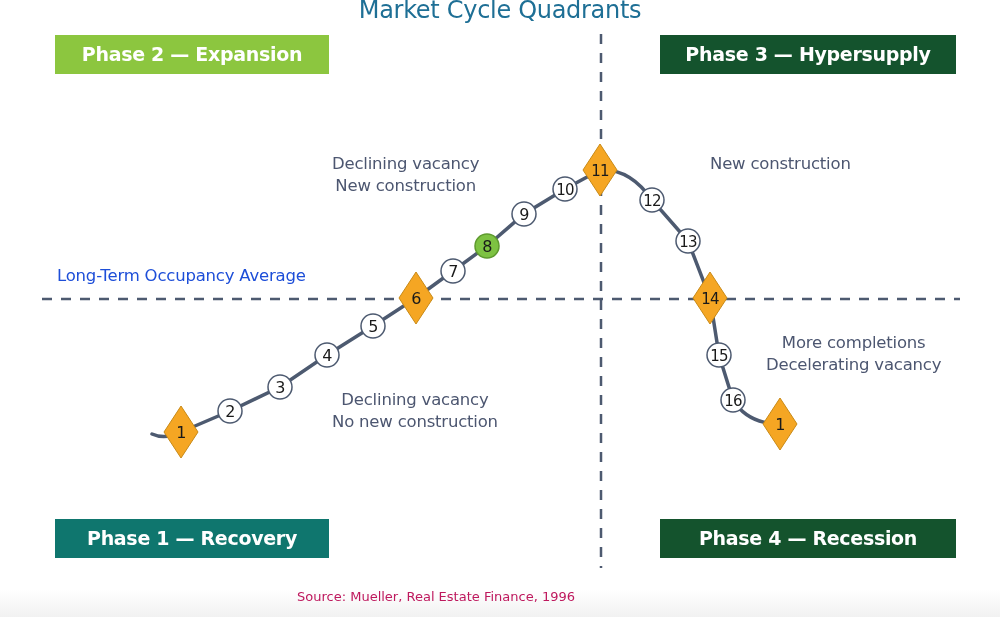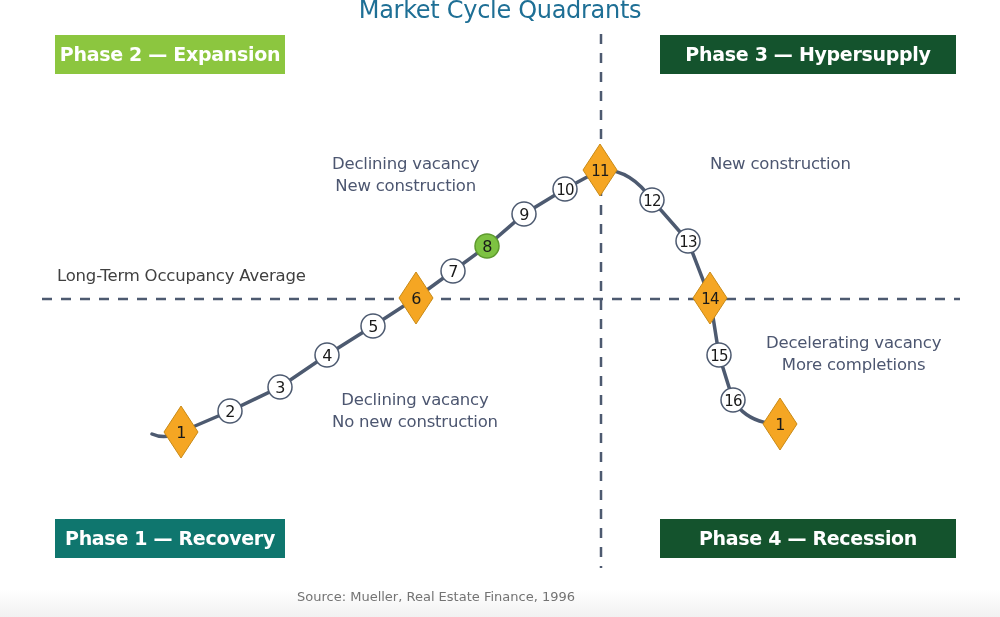--- a/index.html
+++ b/index.html
@@ -10,39 +10,39 @@
   }
   .footer-fade {
     position: absolute; left: 0; top: 590px; width: 1000px; height: 27px;
     background: linear-gradient(#ffffff, #f1f1f1);
   }
   .title {
     position: absolute; left: 0; width: 1000px; top: -4px; text-align: center;
     font-size: 24px; color: #1e6f95; letter-spacing: -0.3px;
   }
   .phase {
-    position: absolute; height: 39px; line-height: 39px; width: 230px;
+    position: absolute; height: 39px; line-height: 39px; width: 274px;
     text-align: center; color: #ffffff; font-size: 19px; font-weight: bold;
     letter-spacing: -0.3px;
   }
   .phase.p2 { left: 55px; top: 35px; }
   .phase.p3 { left: 660px; top: 35px; width: 296px; }
   .phase.p1 { left: 55px; top: 519px; }
   .phase.p4 { left: 660px; top: 519px; width: 296px; }
   .note {
     position: absolute; color: #4c5670; font-size: 16.5px; line-height: 22px;
     letter-spacing: -0.2px; white-space: nowrap; text-align: center;
   }
   .avg-label {
     position: absolute; left: 57px; top: 266px; font-size: 16.5px;
-    color: #404040; letter-spacing: -0.2px; white-space: nowrap;
+    color: #1d4ed8; letter-spacing: -0.2px; white-space: nowrap;
   }
   .source {
     position: absolute; left: 0; width: 872px; top: 589px; text-align: center;
-    font-size: 13px; color: #737373;
+    font-size: 13px; color: #be185d;
   }
   svg#diagram { position: absolute; left: 0; top: 0; }
   svg text { font-family: "DejaVu Sans", sans-serif; }
 </style>
 </head>
 <body>
 
 <div class="footer-fade"></div>
 
 <div class="title" style="color: rgb(30, 111, 149);">Market Cycle Quadrants</div>
@@ -133,19 +133,19 @@
   <div>New construction</div>
 </div>
 <div class="note" style="left:710px; top:153px;">
   <div>New construction</div>
 </div>
 <div class="note" style="left:332px; top:389px;">
   <div>Declining vacancy</div>
   <div>No new construction</div>
 </div>
 <div class="note" style="left:766px; top:332px;">
+  <div>More completions</div>
   <div>Decelerating vacancy</div>
-  <div>More completions</div>
 </div>
 
 <div class="avg-label">Long-Term Occupancy Average</div>
 
 <div class="source">Source: Mueller, Real Estate Finance, 1996</div>
 
 </body></html>

